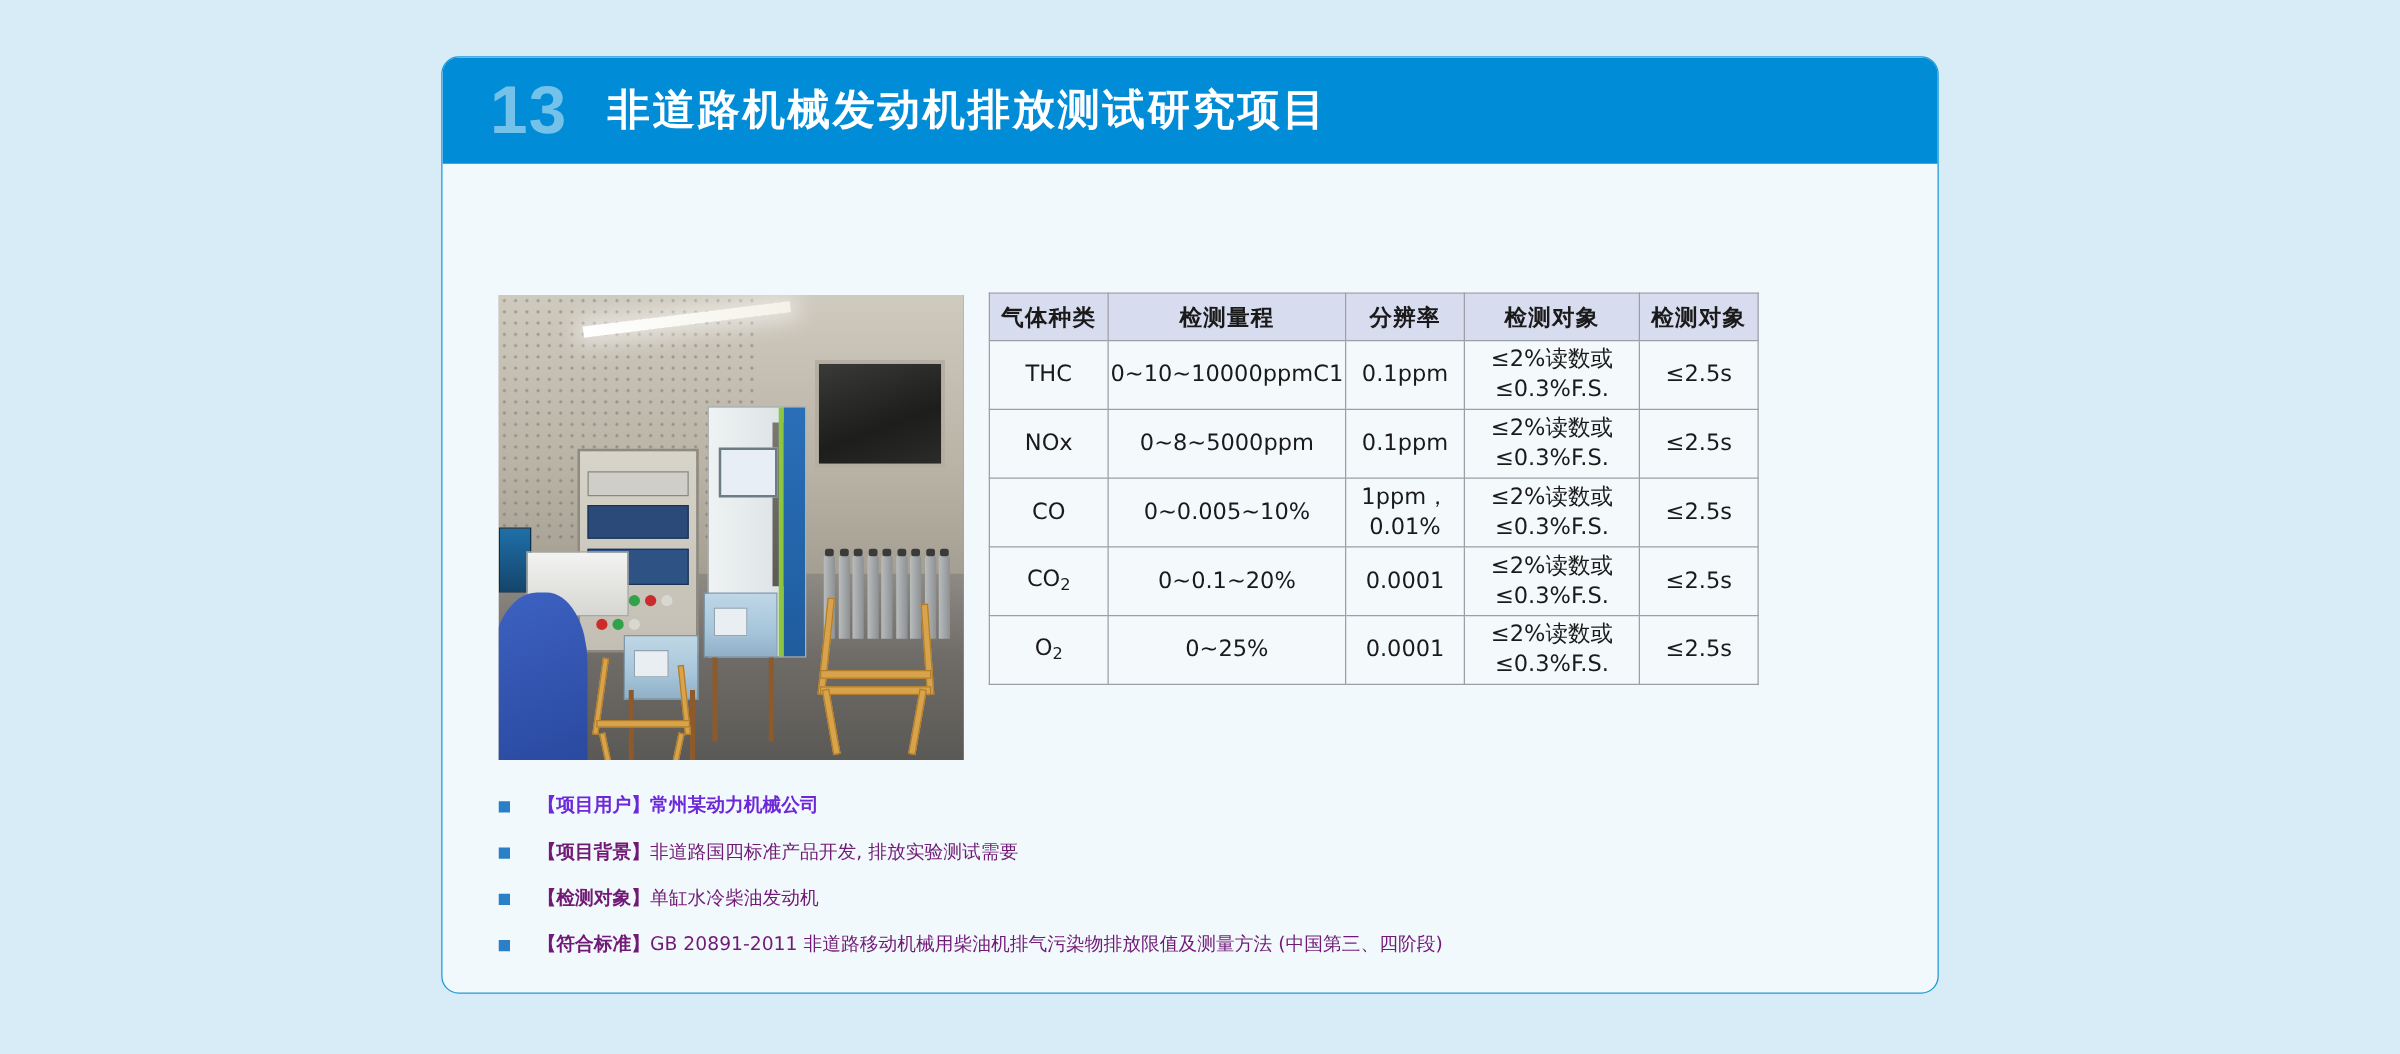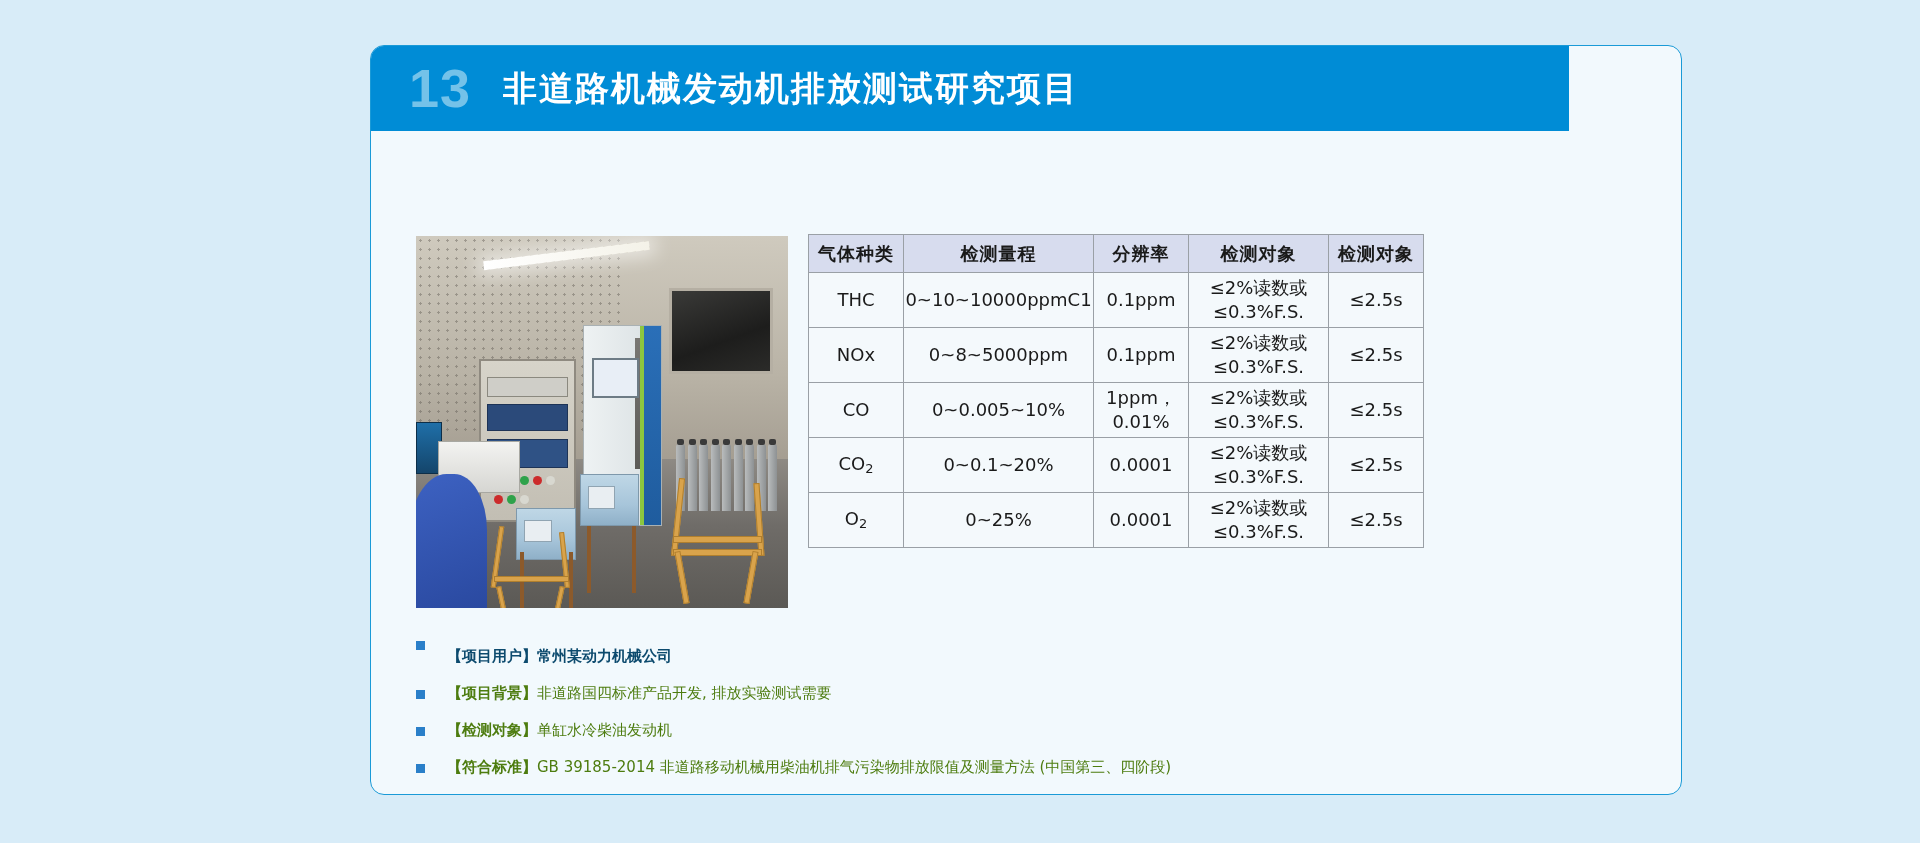--- a/index.html
+++ b/index.html
@@ -8,22 +8,22 @@
     background: #d8ecf8;
     font-family: "Liberation Sans", "DejaVu Sans", sans-serif;
     overflow: hidden;
   }
 
   #page { position: relative; width: 1920px; height: 843px; background: #d8ecf8; }
 
   
   .card {
     position: absolute;
-    left: 370px; top: 45px;
-    width: 1312px; height: 750px;
+    left: 353px; top: 45px;
+    width: 1198px; height: 750px;
     background: #f2f9fd;
     border: 1px solid #1a9ad7;
     border-radius: 14px;
     overflow: hidden;
   }
 
   
   .card-header {
     position: absolute;
     left: 0; top: 0;
@@ -291,26 +291,26 @@
   .bullet-mark {
     width: 9px; height: 9px;
     background: #2a7fc9;
     margin-top: 7px;
     margin-right: 22px;
     flex: 0 0 auto;
   }
   .bullet-text {
     font-size: 15px;
     line-height: 21px;
-    color: #4d7c0f;
+    color: #701a75;
     font-family: "DejaVu Sans", "Liberation Sans", sans-serif;
     white-space: nowrap;
   }
   .bullet-text .lbl { font-weight: 700; }
-  .bullet.first .bullet-text { color: #0c4a6e; font-weight: 700; margin-top: 12px; }
+  .bullet.first .bullet-text { color: #6d28d9; font-weight: 700; }
 </style>
 </head>
 <body>
 
 <div id="page">
   <div class="card">
 
     <div class="card-header">
       <div class="hdr-number">13</div>
       <div class="hdr-title">非道路机械发动机排放测试研究项目</div>
@@ -457,18 +457,18 @@
         <div class="bullet">
           <span class="bullet-mark"></span>
           <span class="bullet-text"><span class="lbl">【项目背景】</span><span>非道路国四标准产品开发, 排放实验测试需要</span></span>
         </div>
         <div class="bullet">
           <span class="bullet-mark"></span>
           <span class="bullet-text"><span class="lbl">【检测对象】</span><span>单缸水冷柴油发动机</span></span>
         </div>
         <div class="bullet">
           <span class="bullet-mark"></span>
-          <span class="bullet-text"><span class="lbl">【符合标准】</span><span>GB 39185-2014 非道路移动机械用柴油机排气污染物排放限值及测量方法 (中国第三、四阶段)</span></span>
+          <span class="bullet-text"><span class="lbl">【符合标准】</span><span>GB 20891-2011 非道路移动机械用柴油机排气污染物排放限值及测量方法 (中国第三、四阶段)</span></span>
         </div>
       </div>
 
   </div>
 </div>
 
 </body></html>

